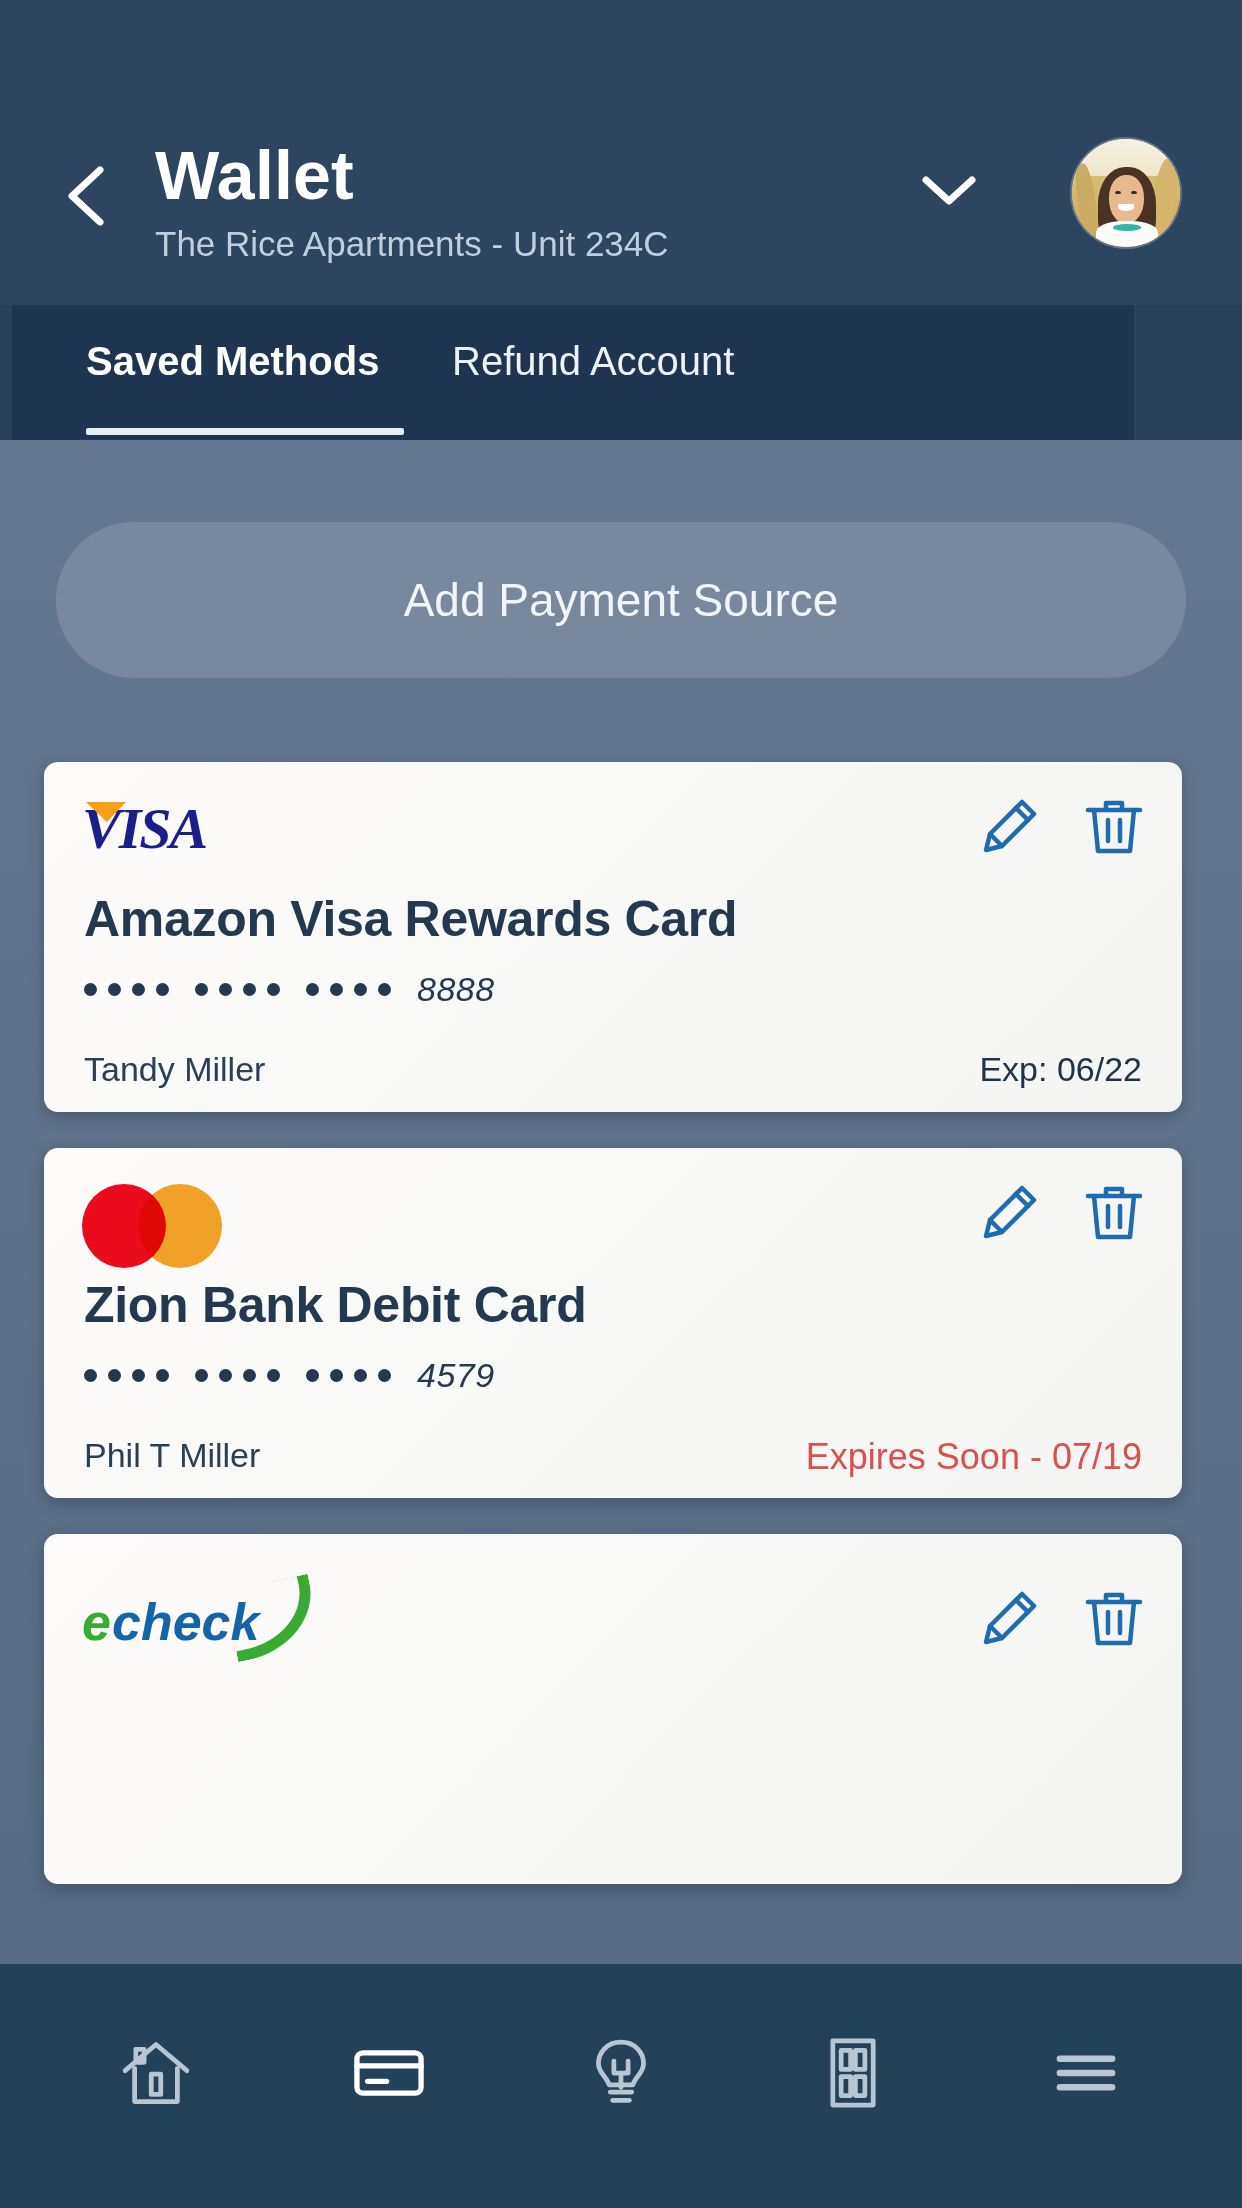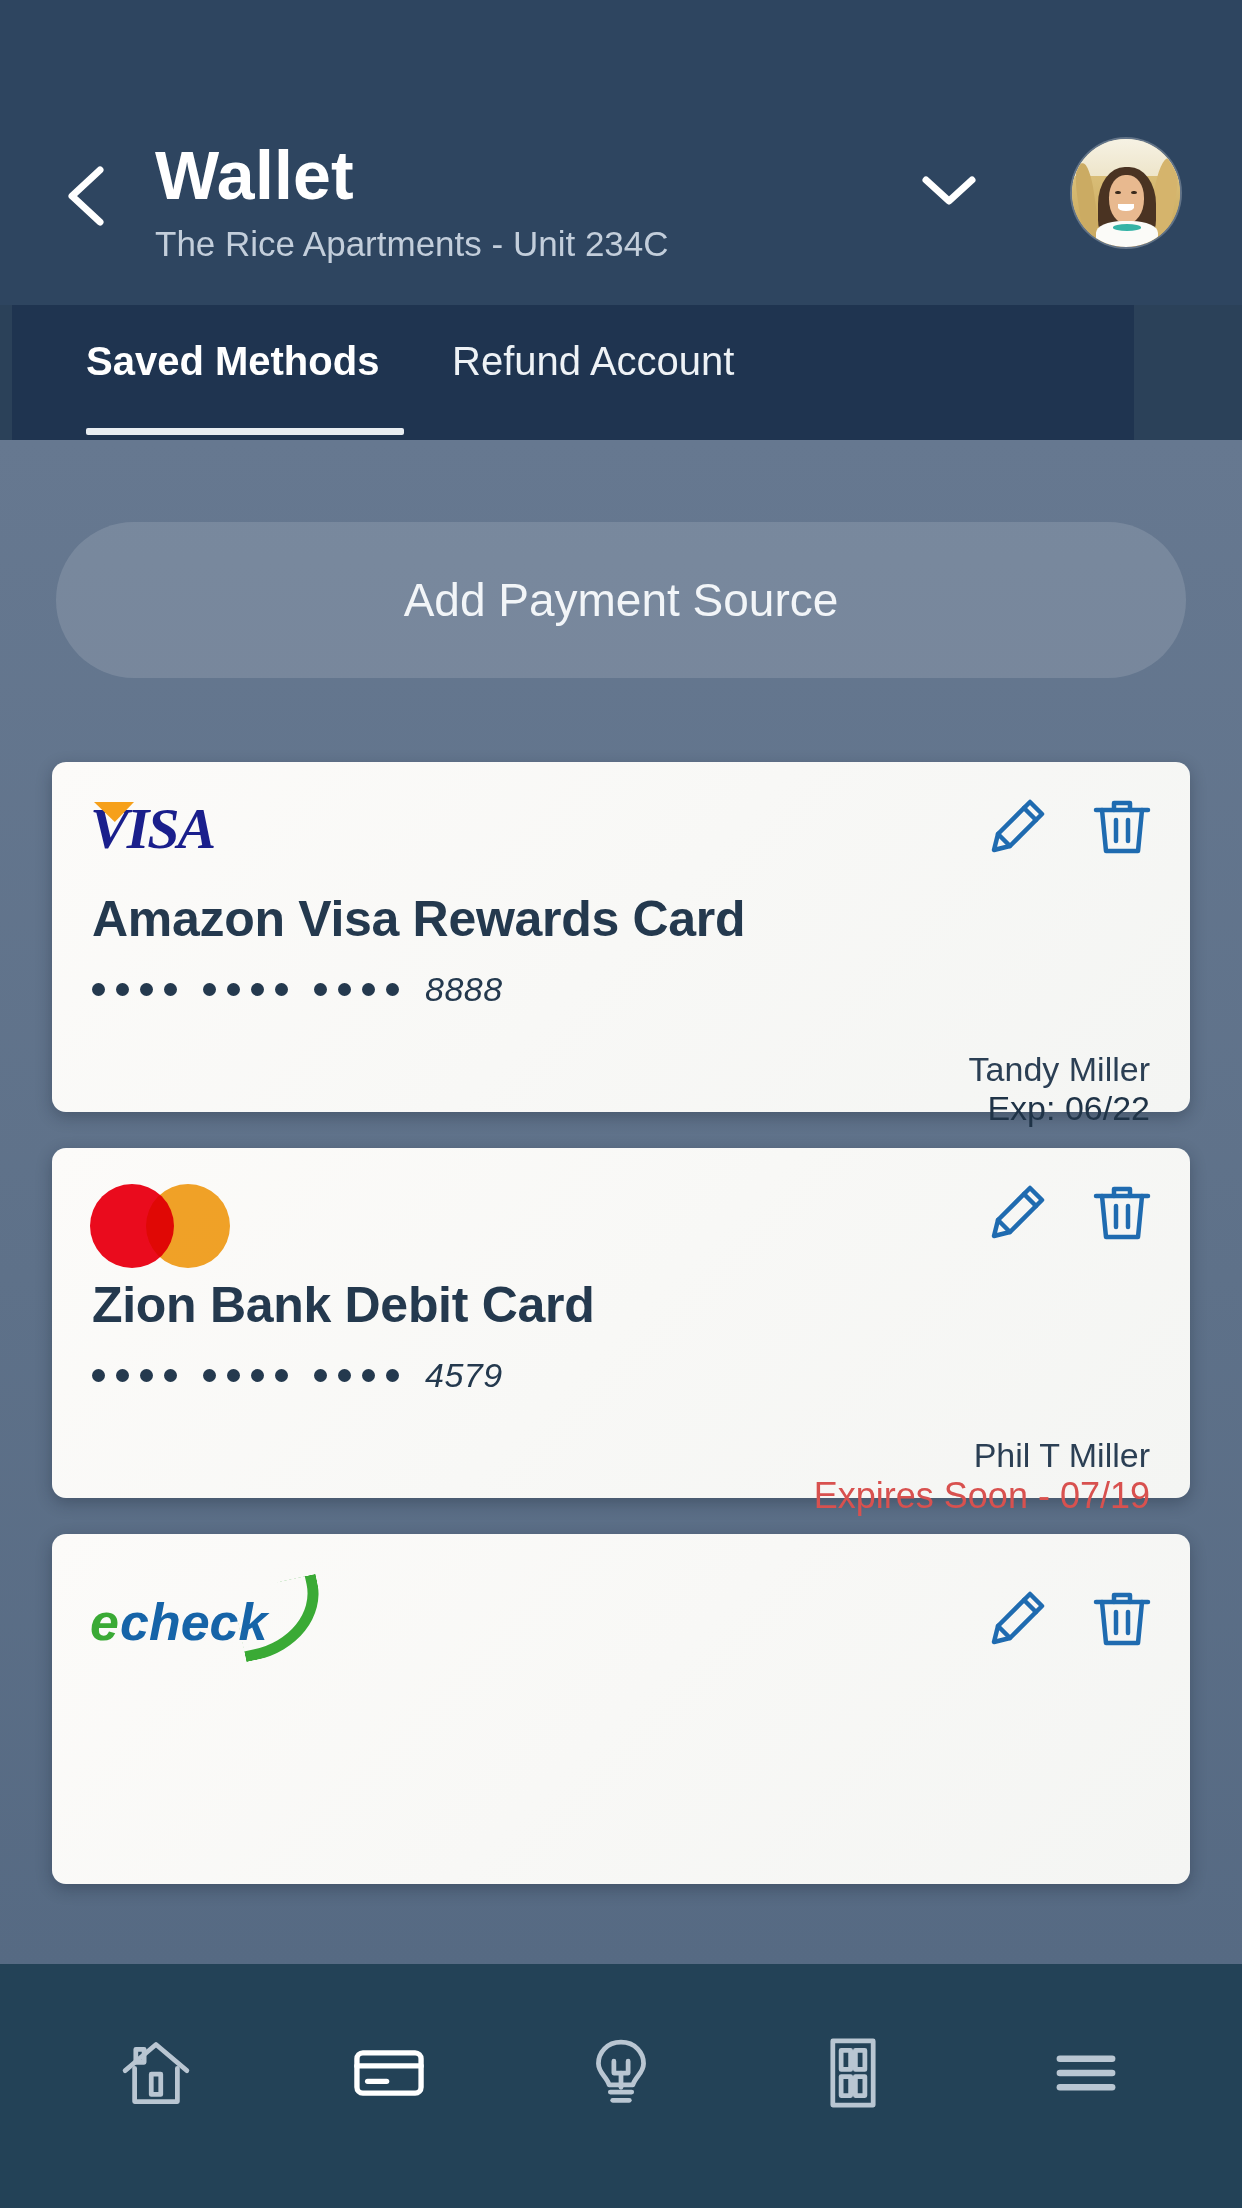--- a/index.html
+++ b/index.html
@@ -92,21 +92,21 @@
     position:absolute; left:56px; top:82px; width:1130px; height:156px;
     border-radius:90px; border:none;
     background:rgba(255,255,255,0.13);
     color:#f2f5f8; font-size:46px; font-weight:400;
     font-family:"Liberation Sans", sans-serif;
     display:flex; align-items:center; justify-content:center;
     cursor:pointer;
   }
 
   .card {
-    position:absolute; left:52px; width:1138px;
+    position:absolute; left:44px; width:1138px;
     background:linear-gradient(135deg,#fcfbf9 0%,#f8f8f6 50%,#f4f5f3 100%);
     border-radius:14px;
     box-shadow:0 5px 16px rgba(15,25,40,0.30);
   }
   .card-1 { top:322px; height:350px; }
   .card-2 { top:708px; height:350px; }
   .card-3 { top:1094px; height:350px; }
 
   .card-logo { position:absolute; left:38px; top:36px; height:62px; }
 
@@ -170,21 +170,21 @@
     position:absolute; left:40px; top:208px;
     display:flex; align-items:center; gap:0;
     font-size:46px; color:#24394e; font-weight:400;
   }
   .dotgrp { display:inline-flex; gap:11px; margin-right:26px; align-items:center; }
   .dot { width:13px; height:13px; border-radius:50%; background:#24394e; display:block; }
   .last4 { font-size:34px; color:#24394e; letter-spacing:0.5px;font-style:italic; }
 
   .card-footer {
     position:absolute; left:40px; right:40px; top:288px;
-    display:flex; justify-content:space-between; align-items:flex-end;flex-direction:column;
+    display:flex; justify-content:space-between; align-items:flex-start;
   }
   .holder { font-size:34px; color:#2b3f54; }
   .expiry { font-size:34px; color:#1f3347; }
   .expiry.warn { color:#d8514f; font-size:36px; }
 
   
   .bottomnav {
     position:absolute; bottom:0; left:0; width:1242px; height:244px;
     background:#234257;
     display:flex; align-items:center; justify-content:space-around;

